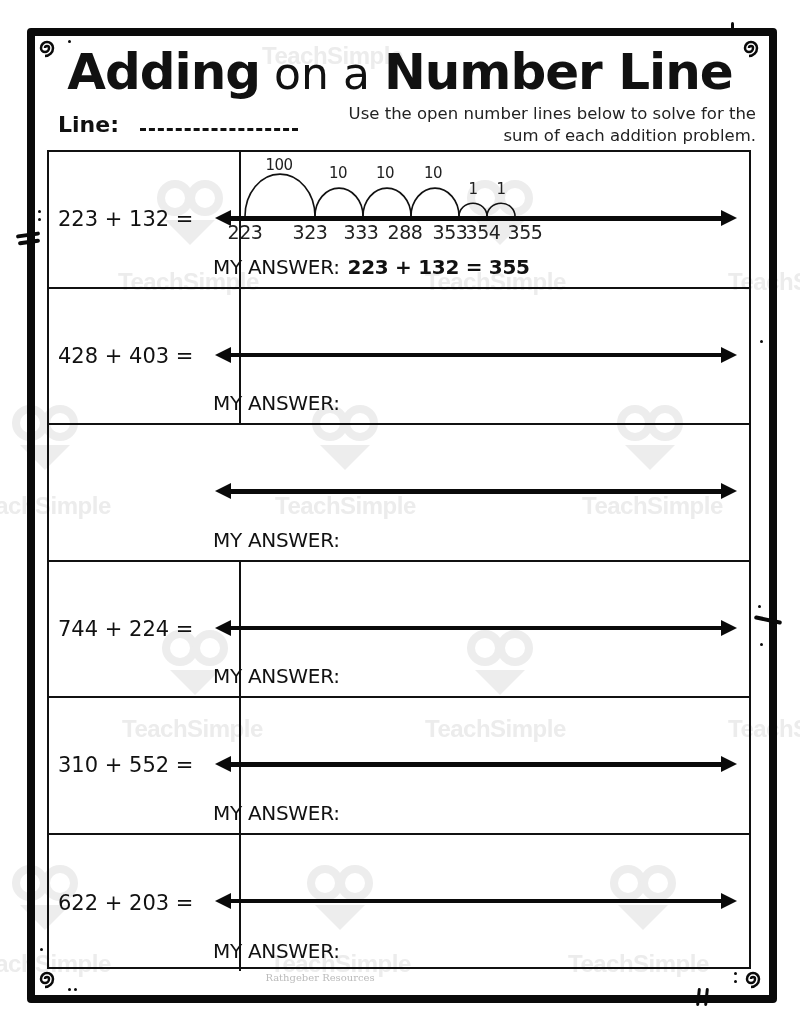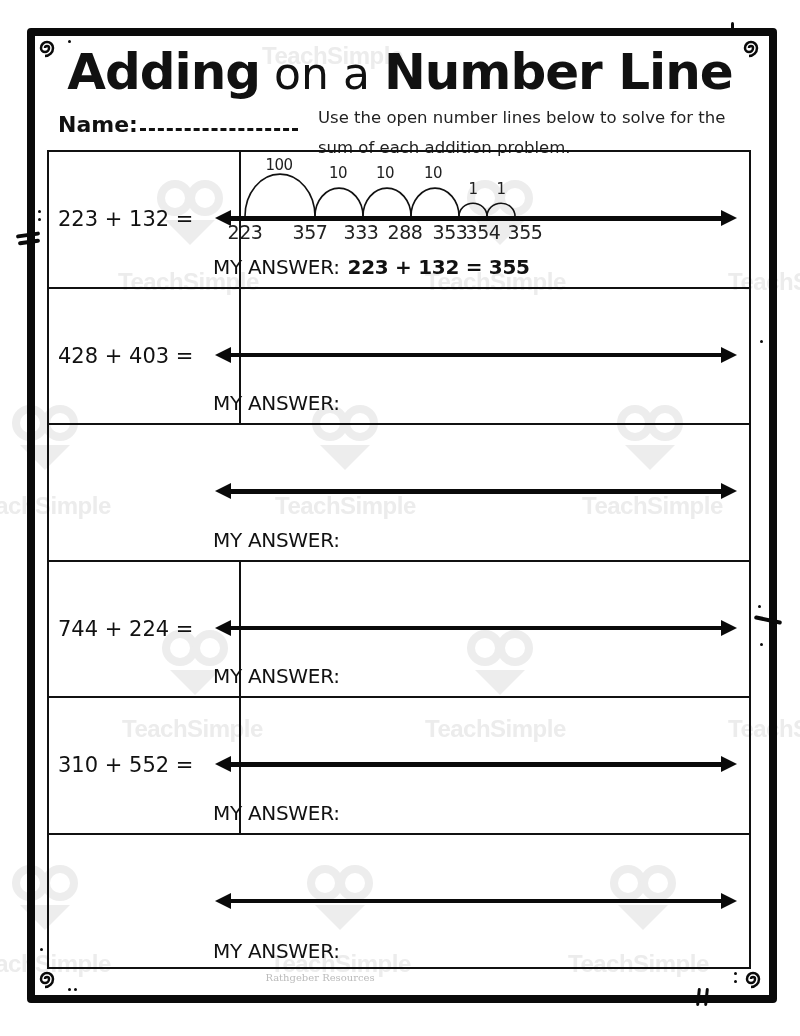--- a/index.html
+++ b/index.html
@@ -13,21 +13,21 @@
 
   .swirl { position: absolute; width: 22px; height: 22px; z-index: 3; }
 
   .title { position: absolute; top: 40px; left: 0; width: 800px; text-align: center; font-size: 50px; line-height: 64px; z-index: 2; white-space: nowrap; }
   .title .bold { font-family: "DejaVu Sans", sans-serif; font-weight: bold; letter-spacing: -1px; }
   .title .thin { font-family: "DejaVu Sans", sans-serif; font-weight: normal; font-size: 44px; margin: 0 14px; }
 
   .name-row { position: absolute; left: 58px; top: 112px; font-size: 22px; font-weight: bold; z-index: 2; }
   .name-line { position: absolute; left: 140px; top: 128px; width: 158px; border-bottom: 3px dashed #111; z-index: 2; }
 
-  .instructions { position: absolute; left: 318px; top: 103px; width: 438px; text-align: left; font-size: 16.5px; line-height: 30px; color: #222; z-index: 2; }
+  .instructions { position: absolute; left: 318px; top: 103px; width: 438px; text-align: right; font-size: 16.5px; line-height: 22px; color: #222; z-index: 2; }
 
   .worksheet { position: absolute; left: 47px; top: 150px; width: 704px; height: 819px; border: 2.5px solid #111; z-index: 2; }
   .row { position: absolute; left: 0; width: 100%; height: 136.5px; border-bottom: 2.5px solid #111; }
   .row:last-child { border-bottom: none; }
   .problem-cell { position: absolute; left: 0; top: 0; width: 192px; height: 100%; border-right: 2.5px solid #111; }
   .problem { position: absolute; left: 9px; top: 50%; transform: translateY(-50%); font-size: 21px; color: #111; white-space: nowrap; }
   .line-cell { position: absolute; left: 160px; top: 0; right: 0; height: 100%; padding-left: 21px; }
 
   .numline { position: absolute; left: 6px; right: 12px; top: 61px; height: 10px; }
   .numline .shaft { position: absolute; left: 12px; right: 12px; top: 3px; height: 4.5px; background: #0a0a0a; }
@@ -164,21 +164,21 @@
 <div class="dot" style="left:40px;top:948px;"></div>
 <div class="dot" style="left:68px;top:988px;"></div>
 <div class="dot" style="left:74px;top:988px;"></div>
 <div class="dot" style="left:734px;top:972px;"></div>
 <div class="dot" style="left:734px;top:980px;"></div>
 
 <h1 class="title">
   <span class="bold">Adding</span><span class="thin">on a</span><span class="bold">Number Line</span>
 </h1>
 
-<div class="name-row">Name:</div>
+<div class="name-row">Line:</div>
 <div class="name-line"></div>
 
 <p class="instructions">Use the open number lines below to solve for the sum of each addition problem.</p>
 
 <div class="worksheet">
 
   <div class="row" style="top:0px;">
     <div class="problem-cell">
       <span class="problem">223 + 132 =</span>
     </div>
@@ -200,21 +200,21 @@
       <span class="jump-label" style="left:264px;top:28px;">1</span>
       <span class="jump-label" style="left:292px;top:28px;">1</span>
 
       <div class="numline">
         <div class="shaft"></div>
         <div class="head-l"></div>
         <div class="head-r"></div>
       </div>
 
       <span class="tick-label" style="left:36px;">223</span>
-      <span class="tick-label" style="left:101px;">357</span>
+      <span class="tick-label" style="left:101px;">323</span>
       <span class="tick-label" style="left:152px;">333</span>
       <span class="tick-label" style="left:196px;">288</span>
       <span class="tick-label" style="left:241px;">353</span>
       <span class="tick-label" style="left:274px;">354</span>
       <span class="tick-label" style="left:316px;">355</span>
 
       <div class="answer-label">
         <span>MY ANSWER:</span><span class="answer-value">223 + 132 = 355</span>
       </div>
     </div>
@@ -275,20 +275,23 @@
         <div class="head-l"></div>
         <div class="head-r"></div>
       </div>
       <div class="answer-label">
         <span>MY ANSWER:</span><span class="answer-value"></span>
       </div>
     </div>
   </div>
 
   <div class="row" style="top:682.5px;">
+    <div class="problem-cell">
+      <span class="problem">622 + 203 =</span>
+    </div>
     <div class="line-cell">
       <div class="numline">
         <div class="shaft"></div>
         <div class="head-l"></div>
         <div class="head-r"></div>
       </div>
       <div class="answer-label">
         <span>MY ANSWER:</span><span class="answer-value"></span>
       </div>
     </div>

